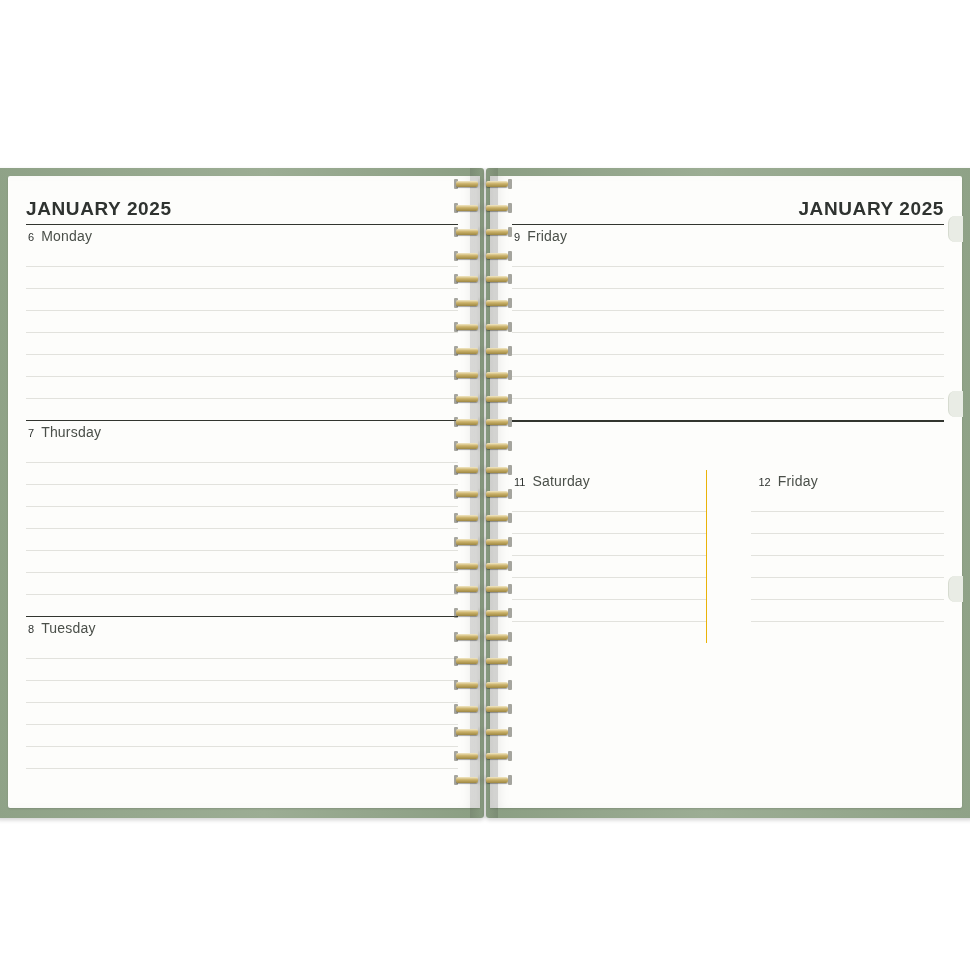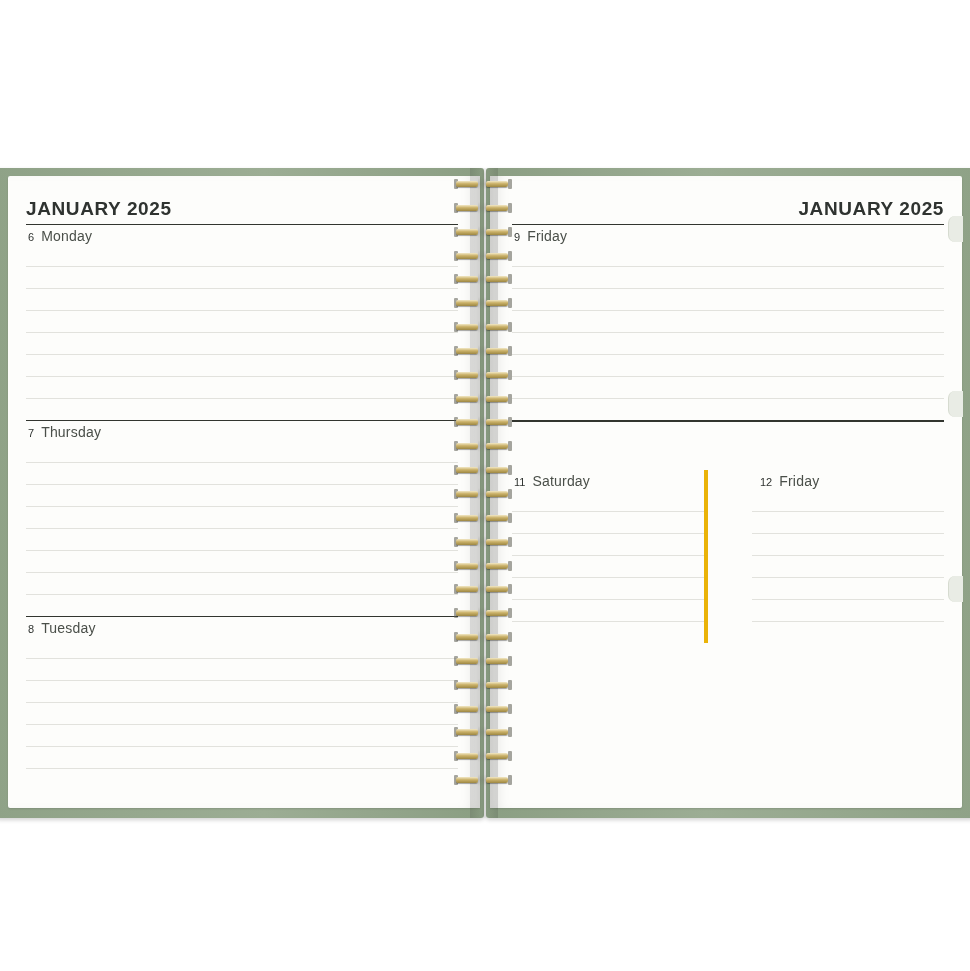--- a/index.html
+++ b/index.html
@@ -148,21 +148,21 @@
   
   .weekend-row {
     display: flex;
     margin-top: 48px;
   }
   .weekend-col {
     flex: 1 1 50%;
     position: relative;
   }
   .weekend-col + .weekend-col {
-    border-left: 4px solid #eab308;
+    border-left: 1px solid #eab308;
     padding-left: 44px;
   }
 
   
   #spiral {
     position: absolute;
     left: 452px;
     top: 178px;
     width: 62px;
     height: 620px;

